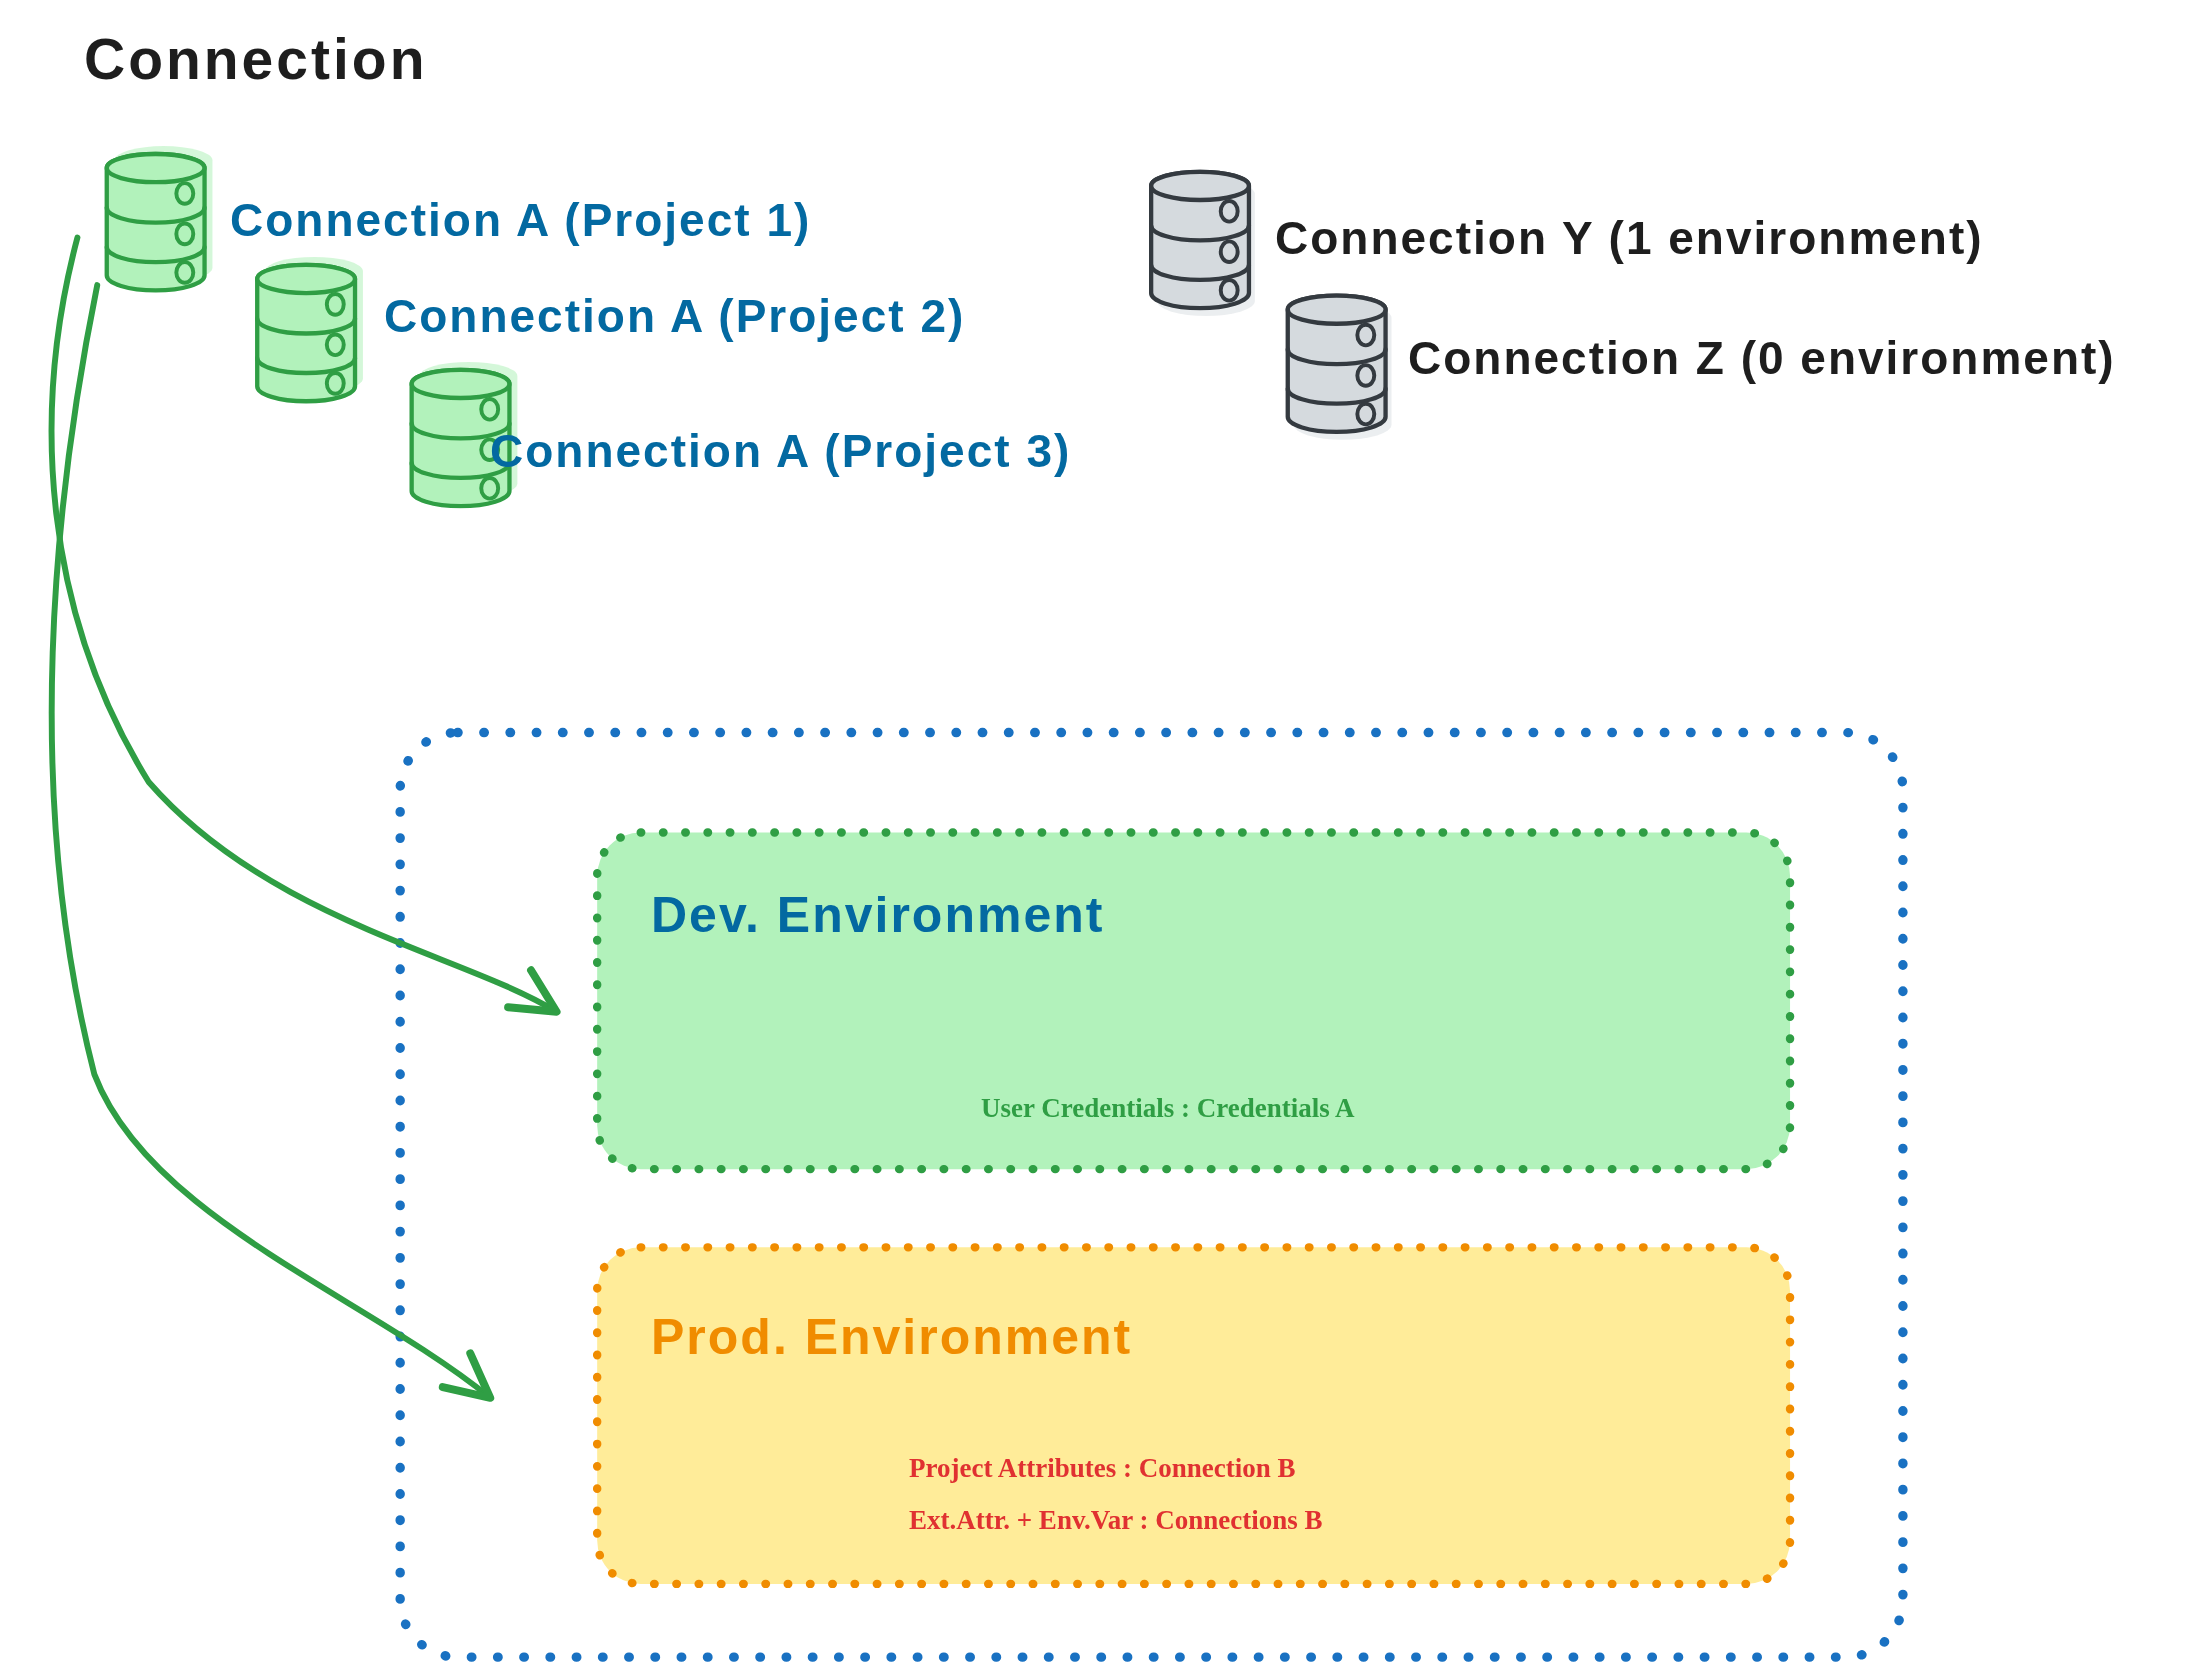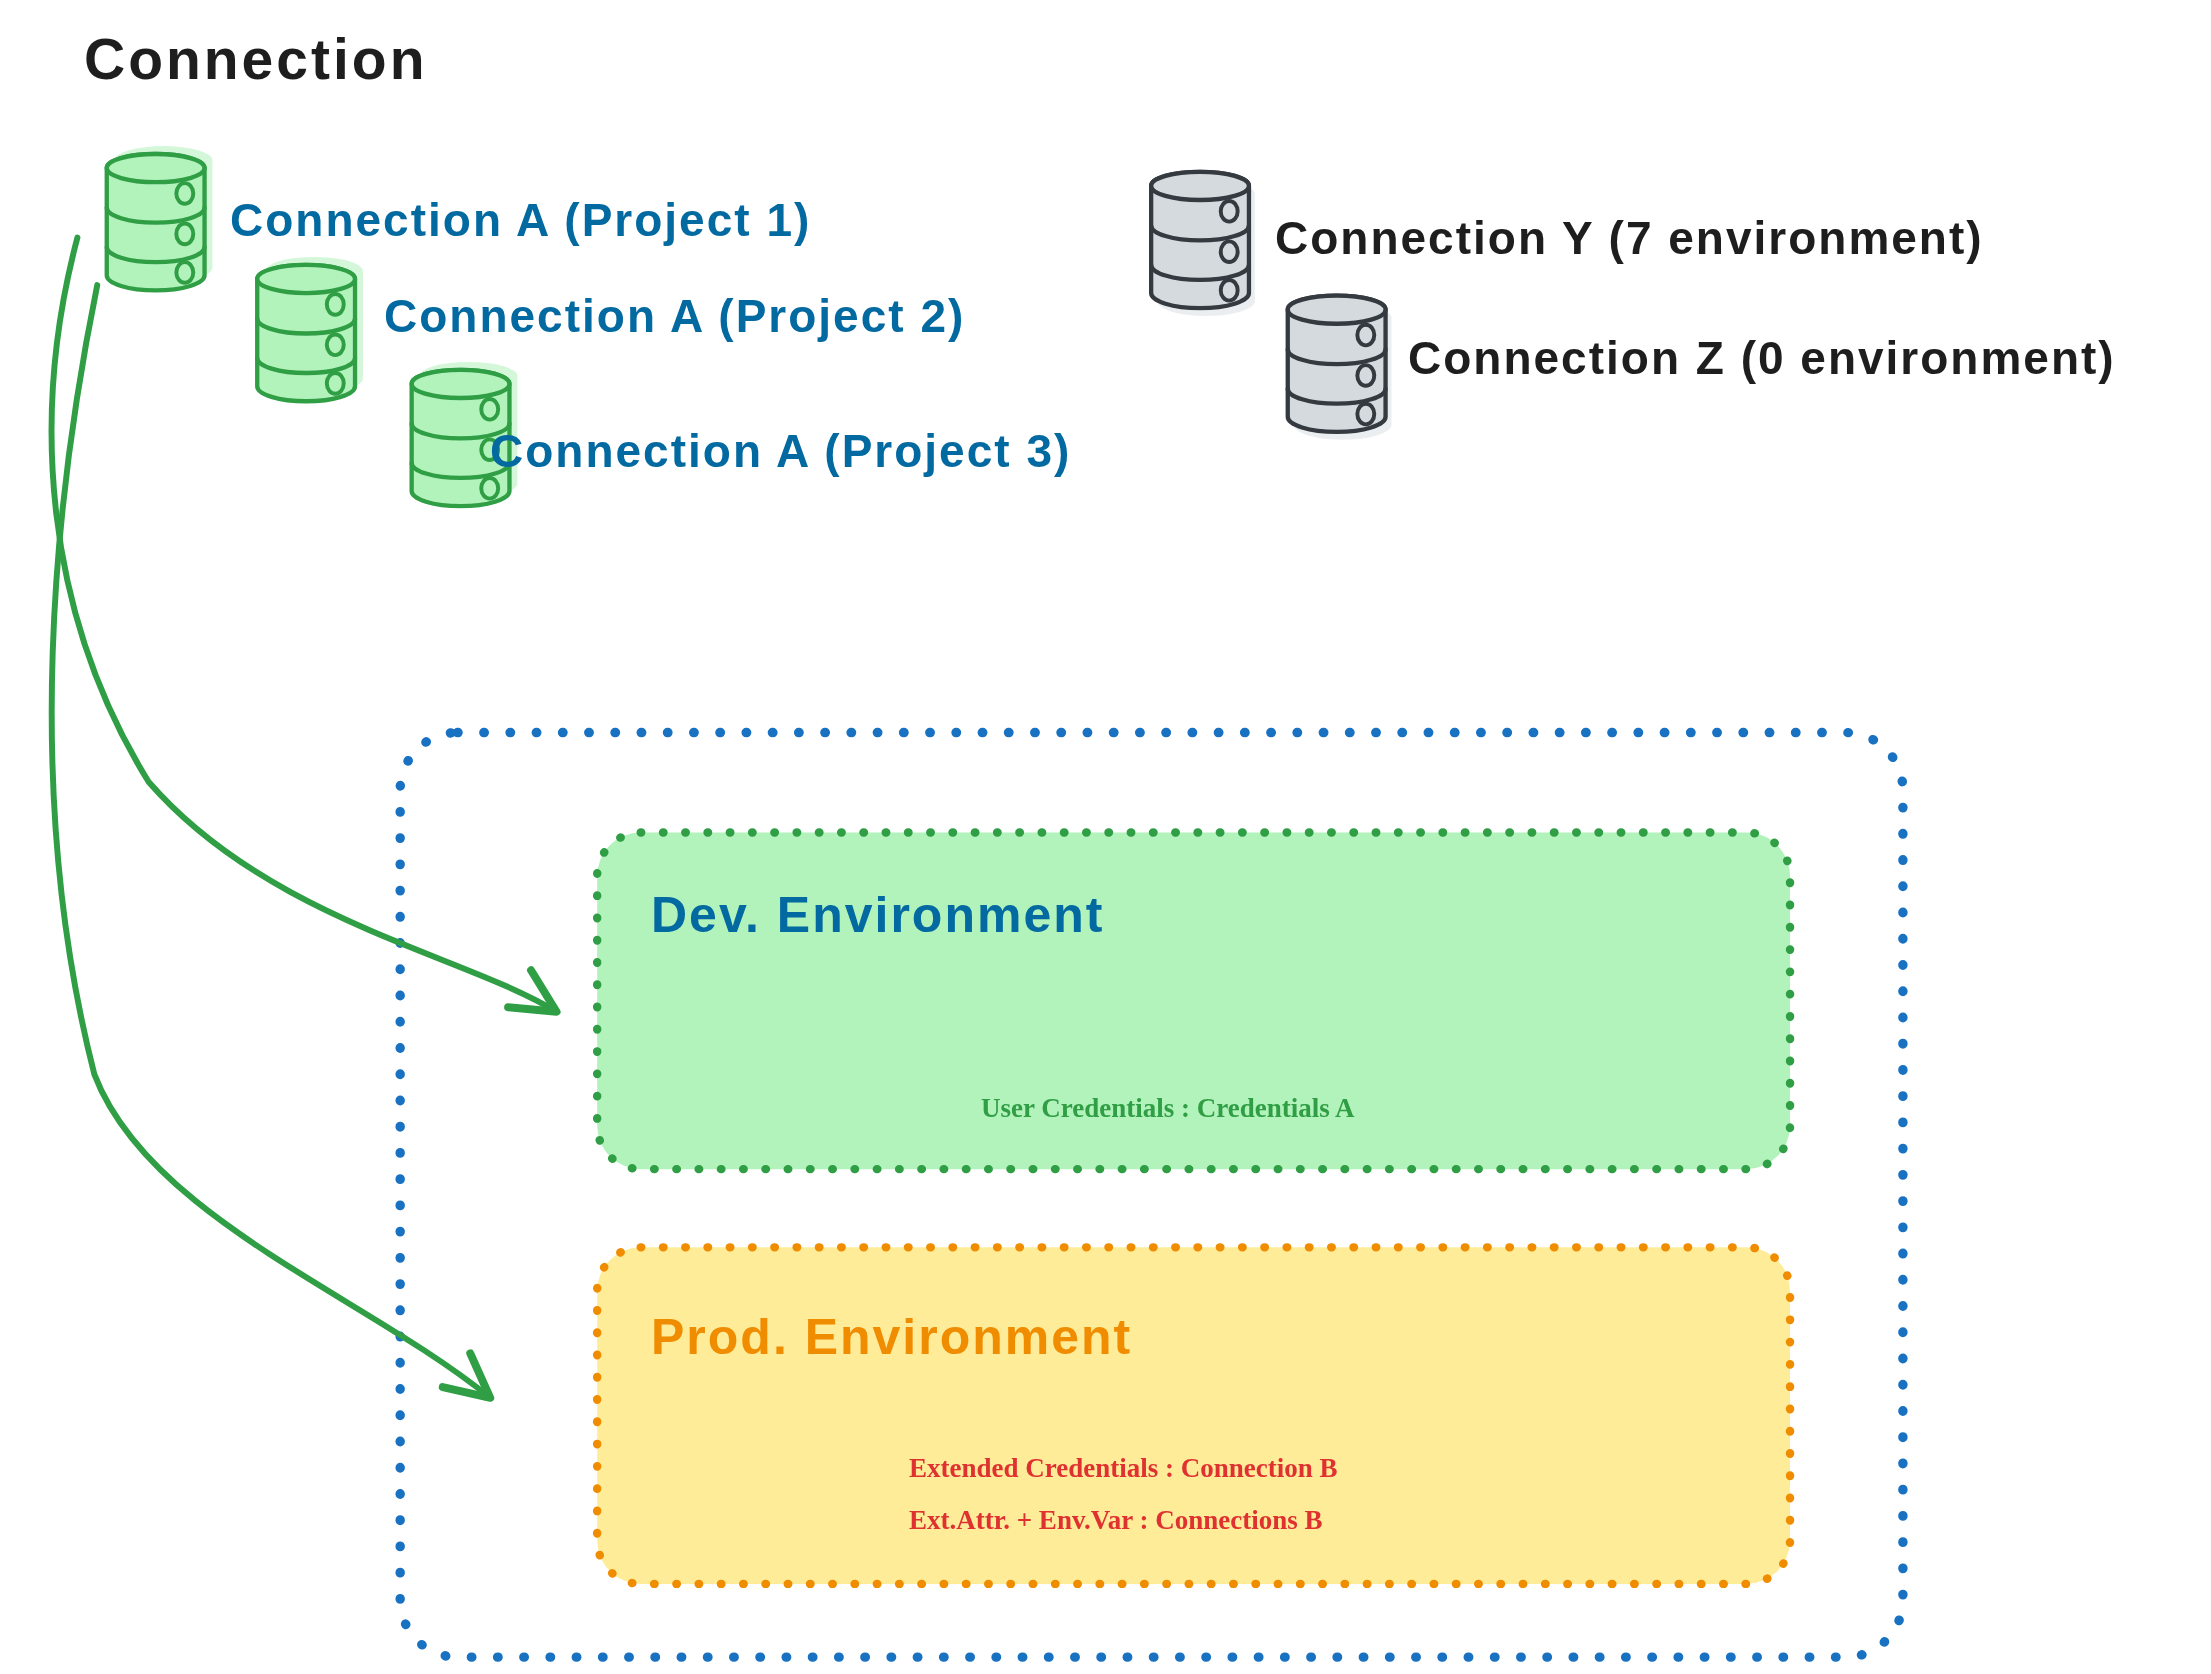--- a/index.html
+++ b/index.html
@@ -85,25 +85,25 @@
       <use href="#cyl" x="1293" y="293" width="114" height="146"></use>
     </g>
   </svg>
 
   <div class="label page-title hand-black" style="left:84px;top:59px;">Connection</div>
 
   <div class="label conn-label hand-green" style="left:230px;top:220px;">Connection A (Project 1)</div>
   <div class="label conn-label hand-green" style="left:384px;top:316px;">Connection A (Project 2)</div>
   <div class="label conn-label hand-green" style="left:490px;top:451px;">Connection A (Project 3)</div>
 
-  <div class="label conn-label hand-black" style="left:1275px;top:238px;">Connection Y (7 environment)</div>
+  <div class="label conn-label hand-black" style="left:1275px;top:238px;">Connection Y (1 environment)</div>
   <div class="label conn-label hand-black" style="left:1408px;top:358px;">Connection Z (0 environment)</div>
 
 
   <div class="label env-title hand-green" style="left:651px;top:915px;">Dev. Environment</div>
   <div class="label mono mono-green" style="left:981px;top:1108px;">User Credentials : Credentials A</div>
 
   <div class="label env-title hand-orange" style="left:651px;top:1329px;">Prod. Environment</div>
-  <div class="label mono mono-red" style="left:909px;top:1468px;">Extended Credentials : Connection B</div>
+  <div class="label mono mono-red" style="left:909px;top:1468px;">Project Attributes : Connection B</div>
   <div class="label mono mono-red" style="left:909px;top:1520px;">Ext.Attr. + Env.Var : Connections B</div>
 
 </div>
 
 
 </body></html>

